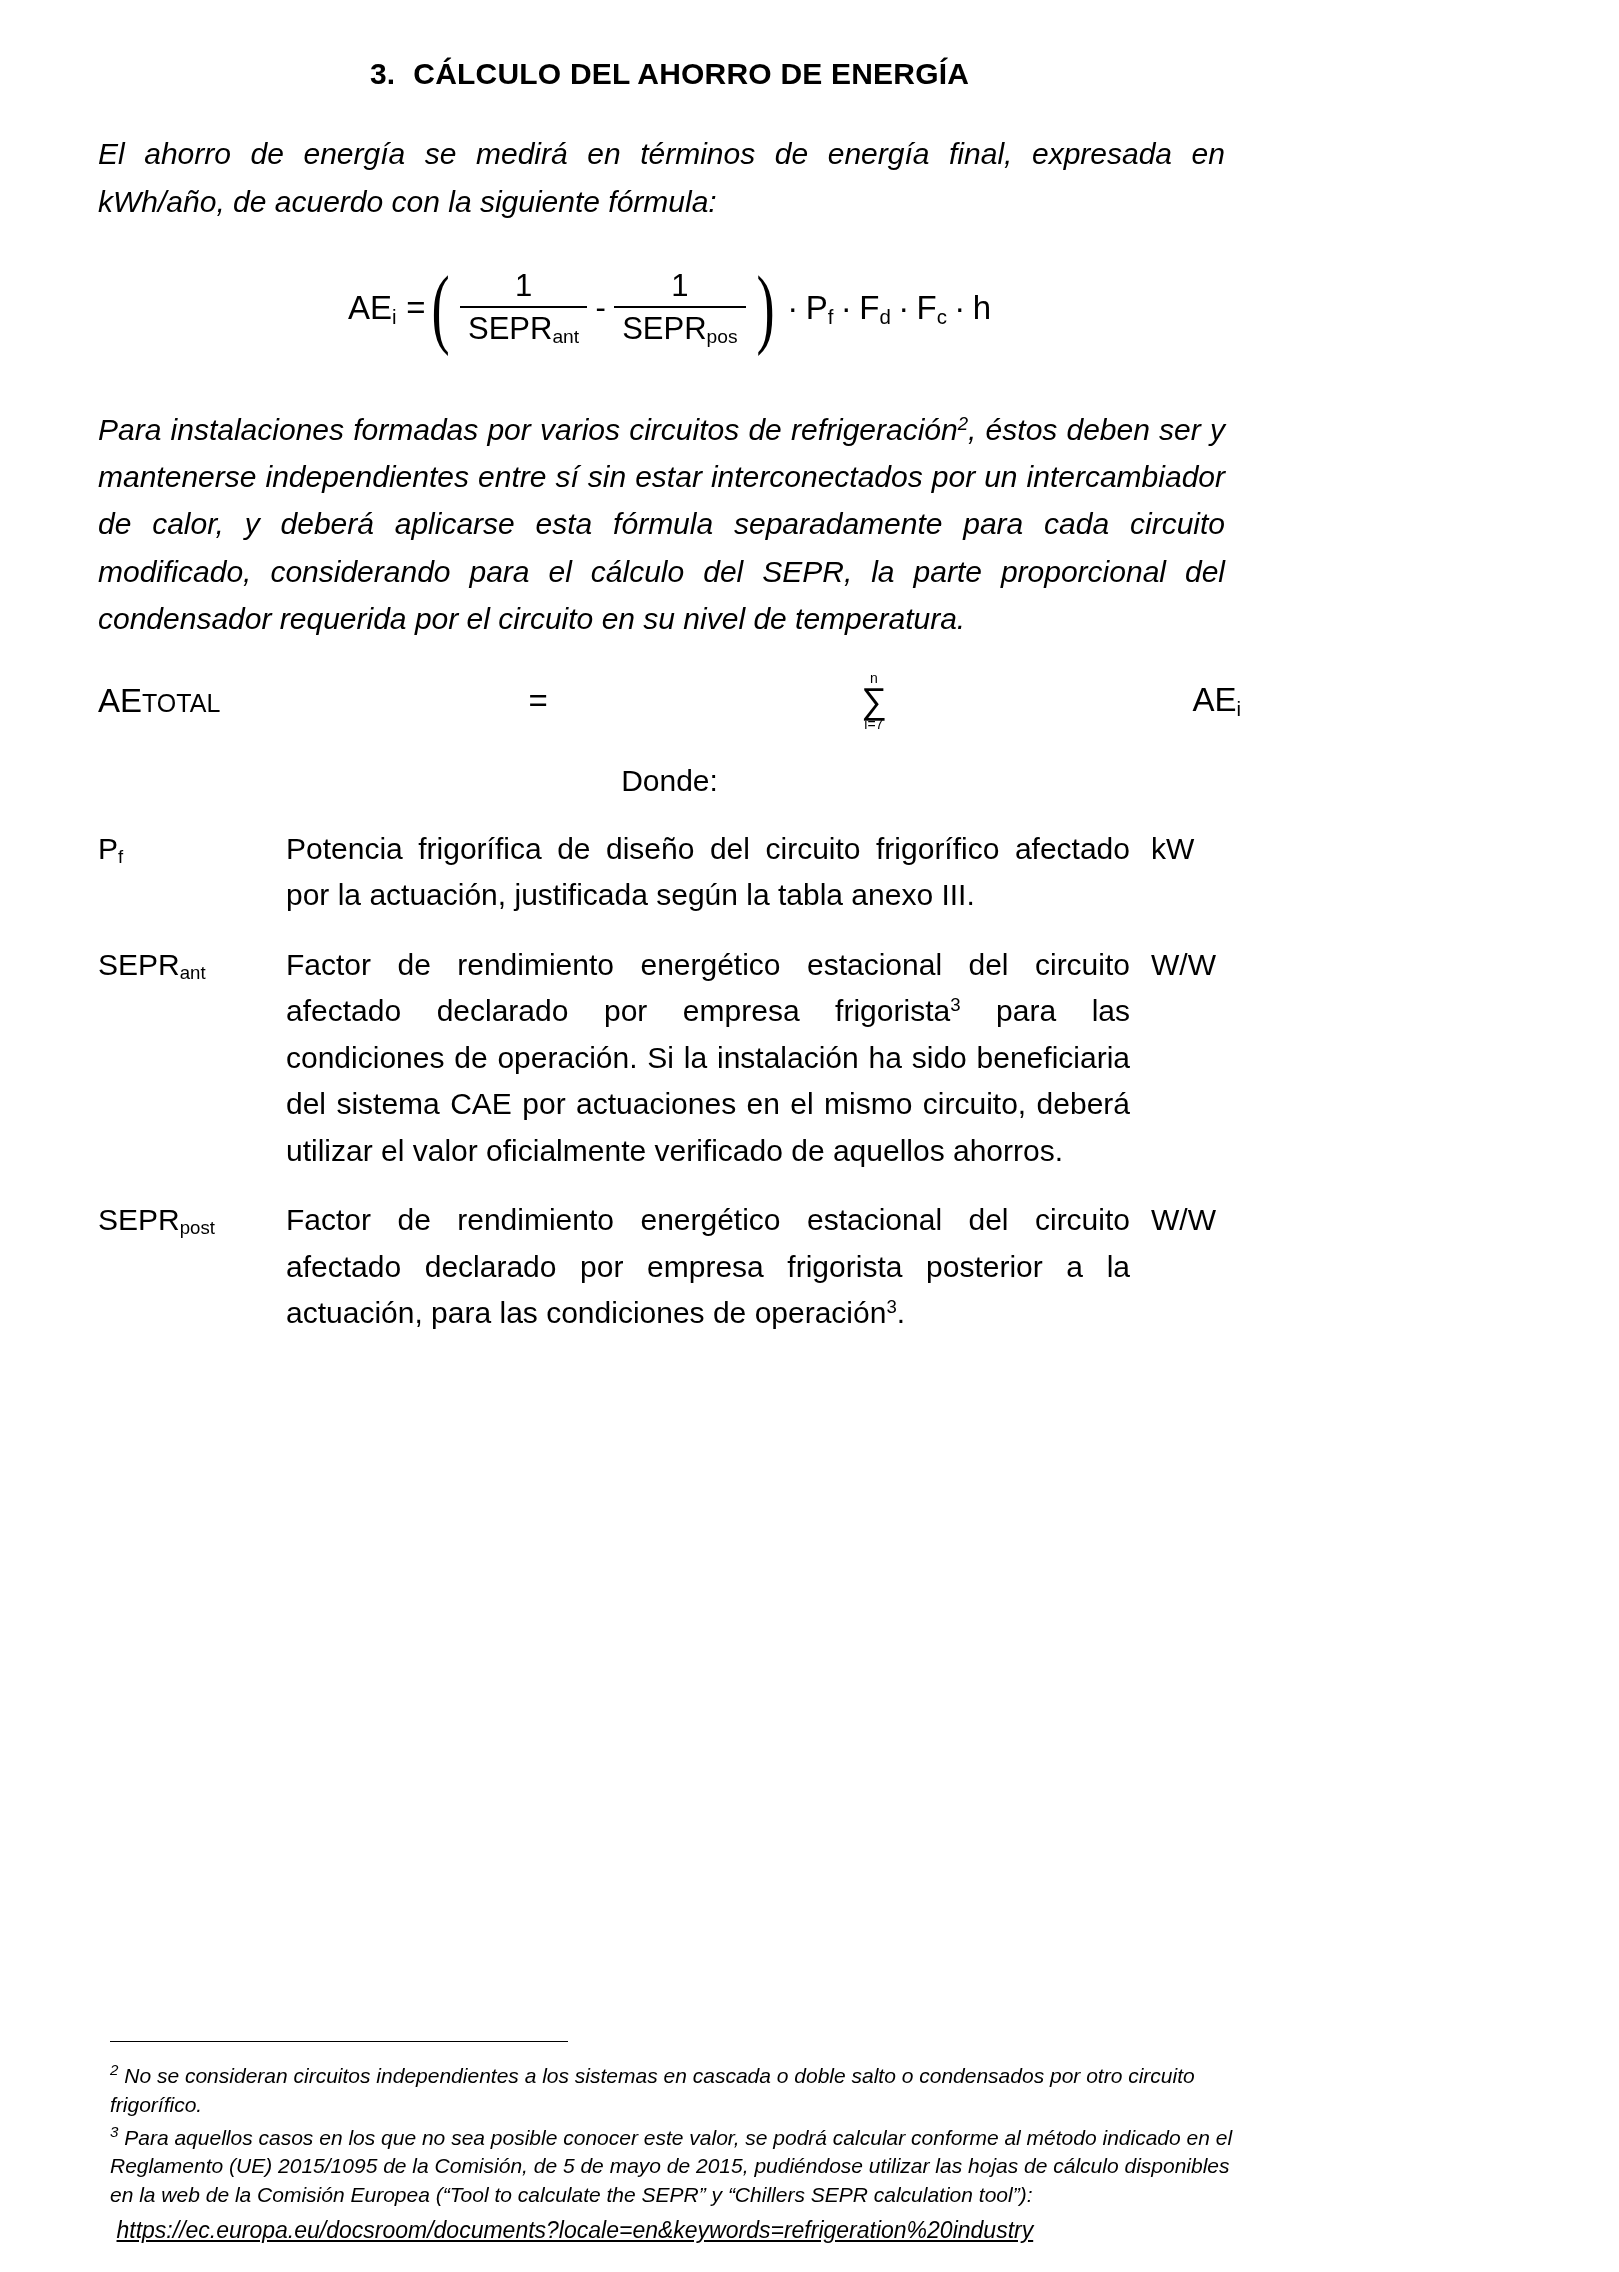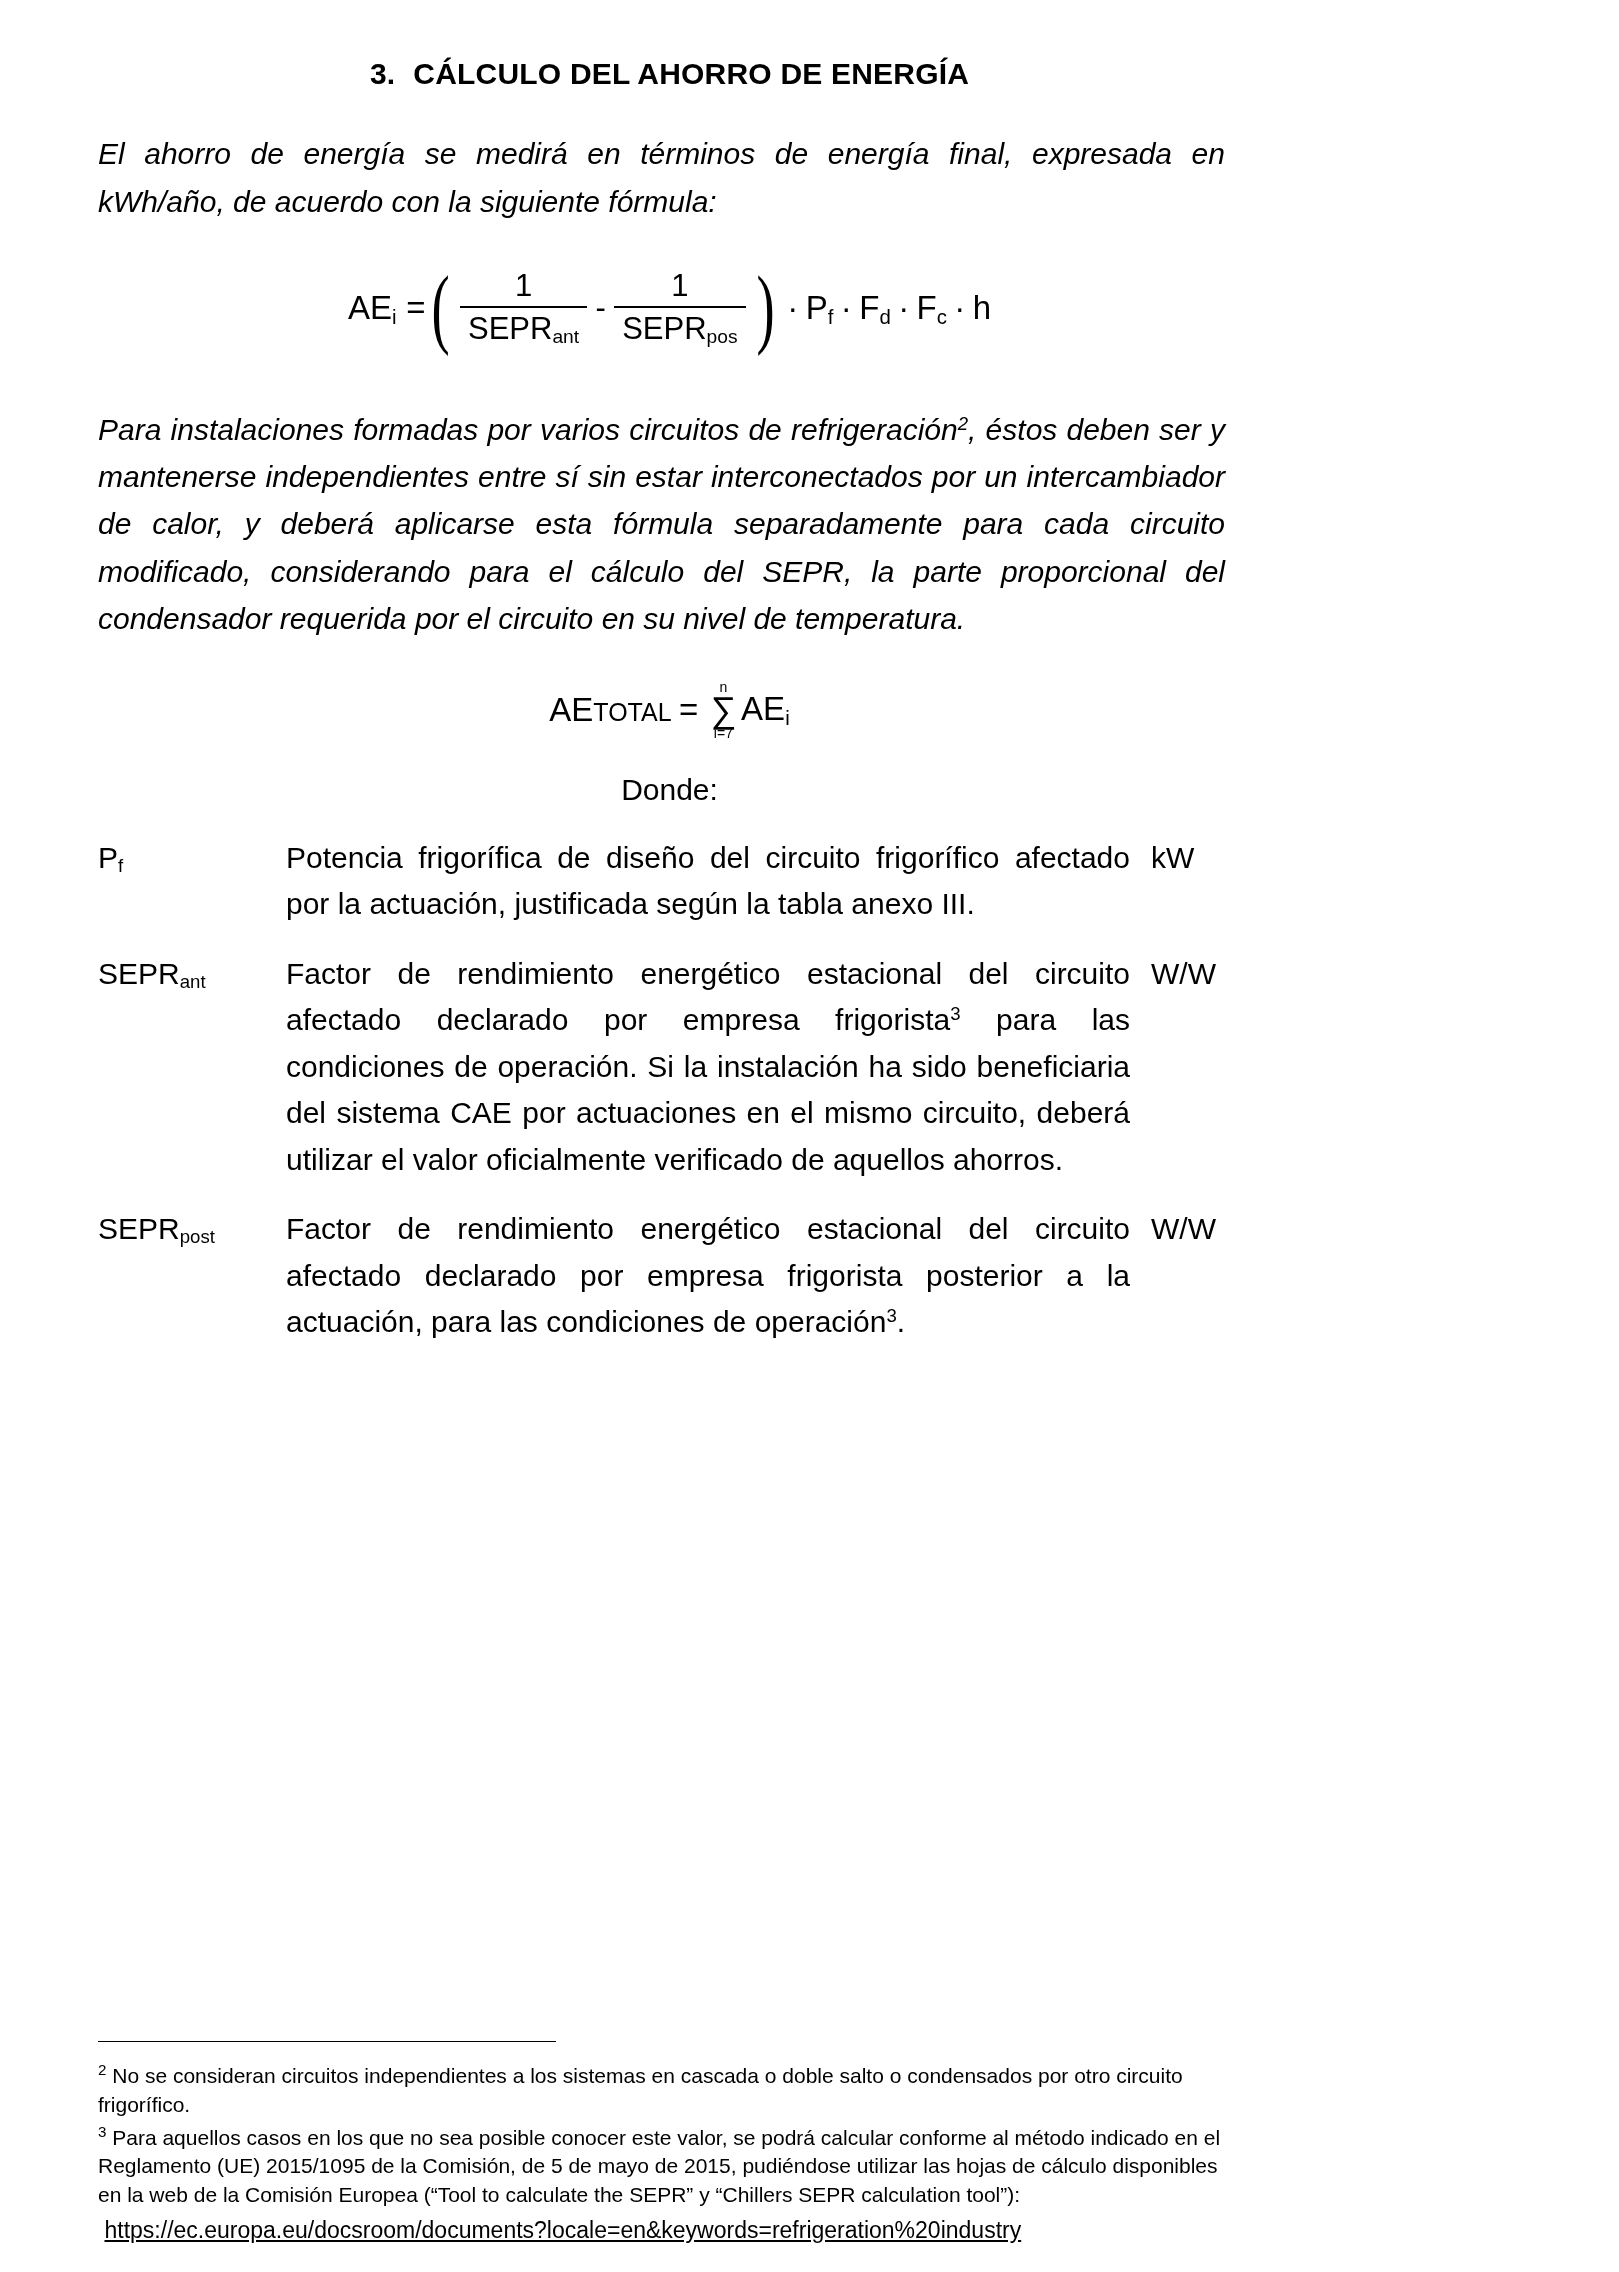--- a/index.html
+++ b/index.html
@@ -90,24 +90,24 @@
   .minus-op {
     margin: 0 3.3px;
     font-size: 31px;
   }
   .dot {
     margin: 0 7.4px;
   }
   
   .formula-total {
     display: flex;
-    justify-content: center;
+    justify-content: space-between;
     align-items: center;
     font-size: 33px;
-    margin: 37px 0 33px 0;
+    margin: 28px 0 33px 0;
   }
   .sigma-wrap {
     display: inline-flex;
     flex-direction: column;
     align-items: center;
     margin: 0 4.9px;
     line-height: 1;
   }
   .sigma-wrap .lim {
     font-size: 14px;
@@ -145,23 +145,24 @@
   .def-unit {
     width: 90px;
     flex: 0 0 90px;
     font-size: 30px;
     line-height: 1.55;
     text-align: left;
   }
   
   .footnotes {
     position: absolute;
-    left: 98px;
+    left: 110px;
     right: 98px;
     bottom: 29.5px;
+    font-style: italic;
   }
   .fn-rule {
     width: 458px;
     height: 1.6px;
     background: #000;
     margin-bottom: 18px;
   }
   .fn {
     font-size: 21px;
     line-height: 1.38;

